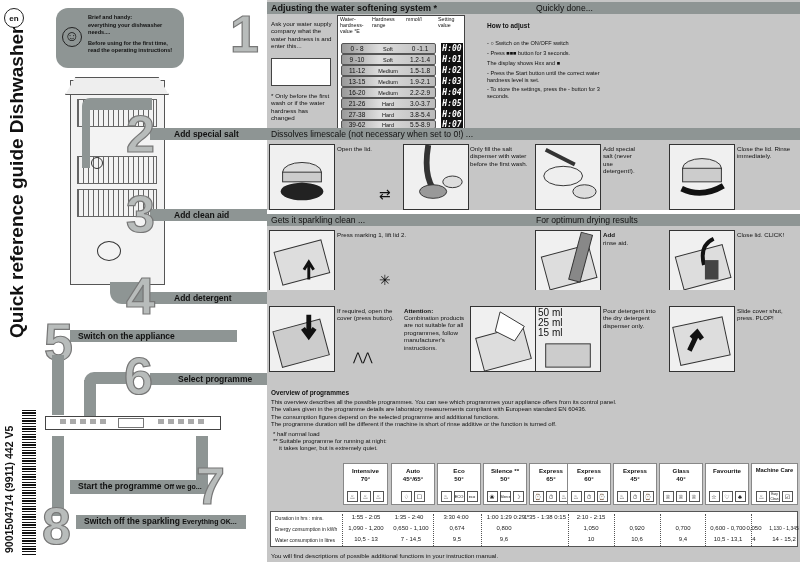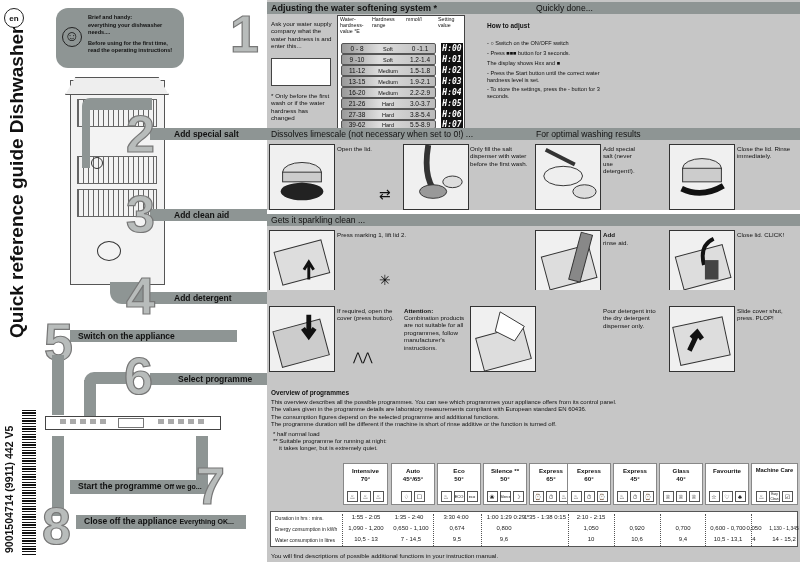--- a/index.html
+++ b/index.html
@@ -100,21 +100,21 @@
   <div class="btn" style="left:132px"></div>
   <div class="btn" style="left:142px"></div>
   <div class="btn" style="left:152px"></div>
 </div>
 
 <div class="abs vline" style="left:196px;top:436px;width:12px;height:50px"></div>
 <div class="abs stepbar" style="left:70px;top:480px;width:138px;height:14px"><span>Start the programme</span> <span style="font-size:7px">Off we go...</span></div>
 <div class="abs bignum" style="left:196px;top:460px">7</div>
 
 <div class="abs vline" style="left:52px;top:436px;width:12px;height:80px"></div>
-<div class="abs stepbar" style="left:76px;top:515px;width:170px;height:14px"><span>Close off the appliance</span> <span style="font-size:7px">Everything OK...</span></div>
+<div class="abs stepbar" style="left:76px;top:515px;width:170px;height:14px"><span>Switch off the sparkling</span> <span style="font-size:7px">Everything OK...</span></div>
 <div class="abs bignum" style="left:42px;top:500px">8</div>
 
 <div class="abs main">
 
   <div class="abs sec" style="left:0;top:0;width:533px;height:130px">
     <div class="hdr" style="width:265px;position:absolute;left:0;top:2px"><b>Adjusting the water softening system *</b></div>
     <div class="hdr" style="width:268px;position:absolute;left:265px;top:2px">Quickly done...</div>
     <div class="txt" style="left:4px;top:20px;width:62px">Ask your water supply company what the water hardness is and enter this...</div>
     <div style="position:absolute;left:4px;top:58px;width:60px;height:28px;background:#fff;border:1px solid #444"></div>
     <div class="txt" style="left:4px;top:92px;width:62px">* Only before the first wash or if the water hardness has changed</div>
@@ -194,21 +194,20 @@
     <div class="txt" style="left:220px;top:22px;font-weight:bold;font-size:6.5px">How to adjust</div>
     <div class="txt" style="left:220px;top:40px;width:150px;font-size:5.6px">- ○ Switch on the ON/OFF switch</div>
     <div class="txt" style="left:220px;top:50px;width:150px;font-size:5.6px">- Press ■■■ button for 3 seconds.</div>
     <div class="txt" style="left:220px;top:60px;width:150px;font-size:5.6px">The display shows Hxx and ■</div>
     <div class="txt" style="left:220px;top:70px;width:120px;font-size:5.6px">- Press the Start button until the correct water hardness level is set.</div>
     <div class="txt" style="left:220px;top:86px;width:120px;font-size:5.6px">- To store the settings, press the - button for 3 seconds.</div>
   </div>
 
   <div class="abs sec" style="left:0;top:128px;width:533px;height:82px">
     <div class="hdr" style="position:absolute;left:0;top:0;width:533px"><span>Dissolves limescale (not necessary when set to 0!) ...</span></div>
-    <div class="hdr" style="position:absolute;left:265px;top:0;width:268px;background:transparent">For optimal washing results</div>
     <div class="box" style="left:2px;top:16px;width:66px;height:66px"><svg viewBox="0 0 66 66">
           <ellipse cx="33" cy="28" rx="20" ry="10" fill="#ddd" stroke="#333"></ellipse>
           <rect x="13" y="28" width="40" height="10" fill="#ccc" stroke="#333"></rect>
           <ellipse cx="33" cy="48" rx="22" ry="9" fill="#222"></ellipse>
         </svg></div>
     <div class="txt" style="left:70px;top:17px;width:40px">Open the lid.</div>
     <div class="txt" style="left:112px;top:58px;font-size:14px">⇄</div>
     <div class="box" style="left:136px;top:16px;width:66px;height:66px"><svg viewBox="0 0 66 66">
           <path d="M25 0 Q20 30 30 45" stroke="#333" fill="none" stroke-width="6"></path>
           <ellipse cx="30" cy="48" rx="14" ry="7" fill="#999" stroke="#333"></ellipse>
@@ -224,20 +223,21 @@
     <div class="box" style="left:402px;top:16px;width:66px;height:66px"><svg viewBox="0 0 66 66">
           <ellipse cx="33" cy="24" rx="20" ry="10" fill="#ddd" stroke="#333"></ellipse>
           <rect x="13" y="24" width="40" height="14" fill="#ccc" stroke="#333"></rect>
           <path d="M12 45 Q33 55 55 42" stroke="#111" stroke-width="6" fill="none"></path>
         </svg></div>
     <div class="txt" style="left:470px;top:17px;width:62px">Close the lid. Rinse immediately.</div>
   </div>
 
   <div class="abs sec" style="left:0;top:214px;width:533px;height:82px">
     <div class="hdr" style="position:absolute;left:0;top:0;width:533px"><span>Gets it sparkling clean ...</span></div>
+    <div class="hdr" style="position:absolute;left:265px;top:0;width:268px;background:transparent">For optimum drying results</div>
     <div class="box" style="left:2px;top:16px;width:66px;height:66px"><svg viewBox="0 0 66 66">
           <rect x="8" y="15" width="50" height="35" fill="#ddd" stroke="#333" transform="rotate(-15 33 33)"></rect>
           <path d="M40 50 L40 35 M35 40 L40 32 L45 40" stroke="#111" stroke-width="3" fill="none"></path>
         </svg></div>
     <div class="txt" style="left:70px;top:17px;width:70px">Press marking 1, lift lid 2.</div>
     <div class="txt" style="left:112px;top:58px;font-size:14px">✳</div>
     <div class="box" style="left:268px;top:16px;width:66px;height:66px"><svg viewBox="0 0 66 66">
           <rect x="8" y="20" width="50" height="35" fill="#ddd" stroke="#333" transform="rotate(-15 33 33)"></rect>
           <rect x="40" y="2" width="12" height="50" fill="#888" stroke="#333" transform="rotate(15 46 27)"></rect>
         </svg></div>
@@ -257,20 +257,28 @@
           <path d="M40 8 L40 28 M34 22 L40 30 L46 22" stroke="#111" stroke-width="5" fill="none"></path>
         </svg></div>
     <div class="txt" style="left:70px;top:17px;width:60px">If required, open the cover (press button).</div>
     <div class="txt" style="left:86px;top:60px;font-size:12px">⋀⋀</div>
     <div class="txt" style="left:137px;top:17px;width:66px;font-weight:bold">Attention:</div>
     <div class="txt" style="left:137px;top:24px;width:66px">Combination products are not suitable for all programmes, follow manufacturer's instructions.</div>
     <div class="box" style="left:203px;top:16px;width:66px;height:66px"><svg viewBox="0 0 66 66">
           <rect x="6" y="25" width="50" height="35" fill="#ddd" stroke="#333" transform="rotate(-15 33 33)"></rect>
           <path d="M30 5 L55 20 L45 35 L25 25 Z" fill="#fff" stroke="#333"></path>
         </svg></div>
+    <div class="box" style="left:268px;top:16px;width:66px;height:66px;background:#eee">
+      <div style="position:absolute;left:2px;top:1px;font-size:10px;line-height:10px">50 ml</div>
+      <div style="position:absolute;left:2px;top:11px;font-size:10px;line-height:10px">25 ml</div>
+      <div style="position:absolute;left:2px;top:21px;font-size:10px;line-height:10px">15 ml</div>
+      <svg viewBox="0 0 66 66" style="position:absolute;left:0;top:0">
+          <rect x="10" y="38" width="46" height="24" fill="#ccc" stroke="#333"></rect>
+        </svg>
+    </div>
     <div class="txt" style="left:336px;top:17px;width:60px">Pour detergent into the dry detergent dispenser only.</div>
     <div class="box" style="left:402px;top:16px;width:66px;height:66px"><svg viewBox="0 0 66 66">
           <rect x="6" y="15" width="52" height="40" fill="#ddd" stroke="#333" transform="rotate(-12 33 33)"></rect>
           <path d="M20 45 L28 28 M22 32 L28 26 L33 33" stroke="#111" stroke-width="5" fill="none"></path>
         </svg></div>
     <div class="txt" style="left:470px;top:17px;width:60px">Slide cover shut, press. PLOP!</div>
   </div>
 
   <div class="abs sec" style="left:0;top:372px;width:533px;height:190px">
     <div class="txt" style="left:4px;top:17px;font-weight:bold;font-size:6.5px">Overview of programmes</div>

